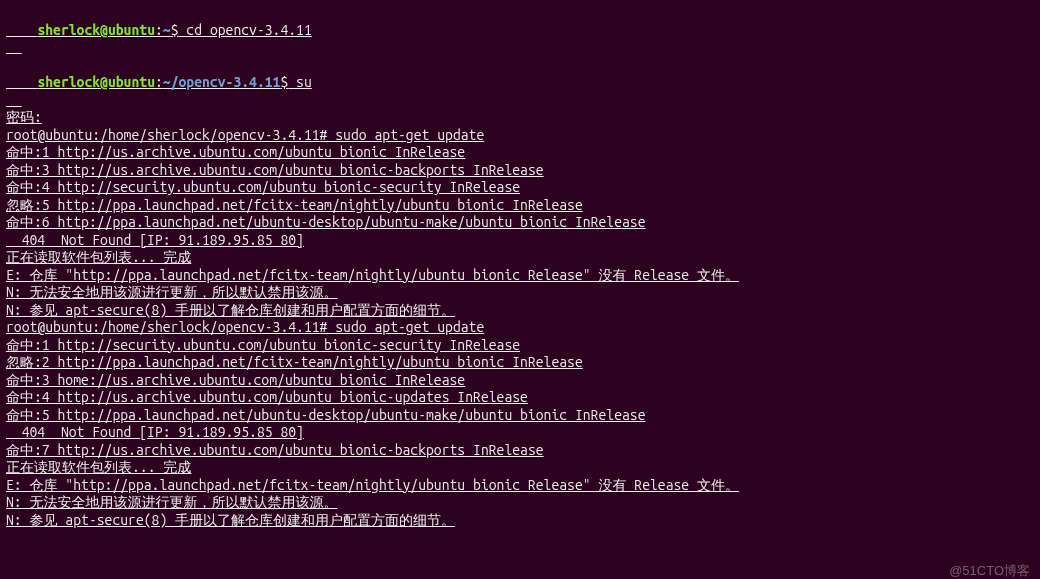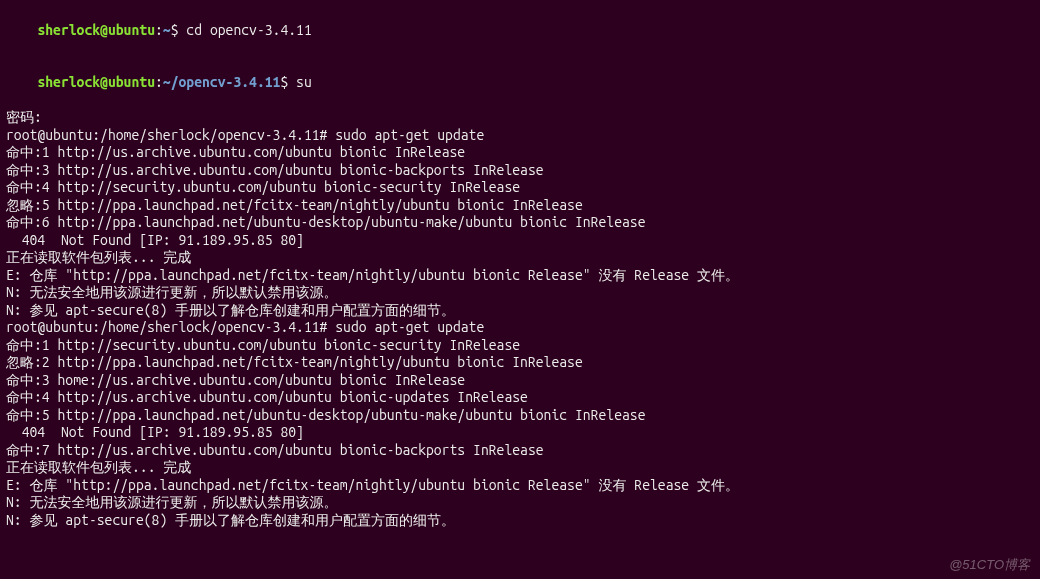--- a/index.html
+++ b/index.html
@@ -14,32 +14,32 @@
       line-height: 1.25;
       color: #eeeeec;
       padding: 4px 6px;
       width: 1040px;
       height: 579px;
       overflow: hidden;
       position: relative;
     }
     .line {
       white-space: pre;
+      text-decoration: underline;
     }
     .green { color: #8ae234; font-weight: bold; }
     .blue { color: #729fcf; font-weight: bold; }
     .white { color: #eeeeec; }
     .watermark {
       position: absolute;
       right: 10px;
-      bottom: 6px;
+      bottom: 0;
       color: rgba(255,255,255,0.35);
       font-size: 13px;
       font-family: sans-serif;
-      font-style: italic;
     }
   </style>
 </head>
 <body>
 
 <div>
   <div class="line">
     <span class="green">sherlock@ubuntu</span><span class="white">:</span><span class="blue">~</span><span class="white">$</span><span class="white"> cd opencv-3.4.11</span>
   </div>
   <div class="line">

